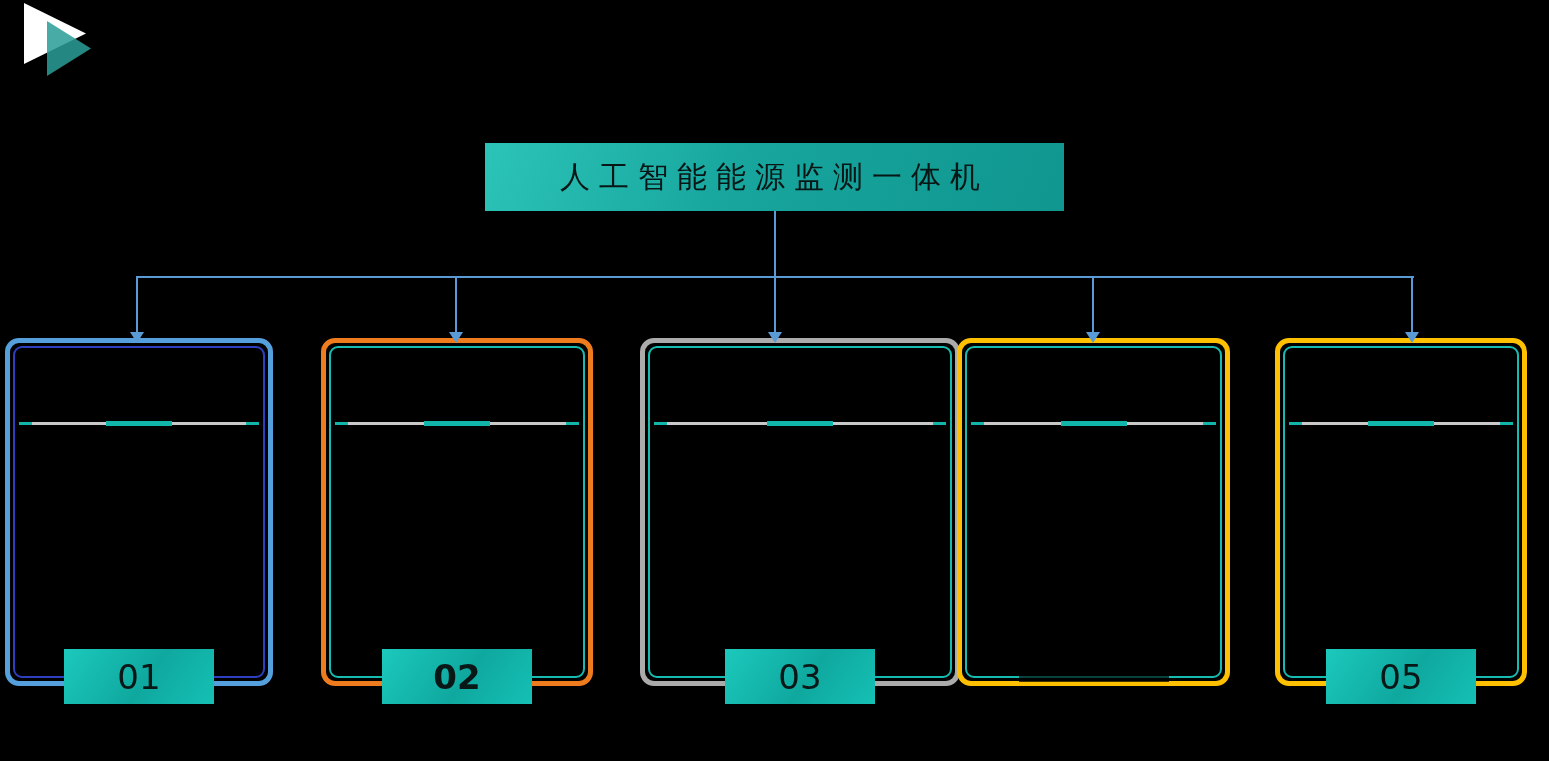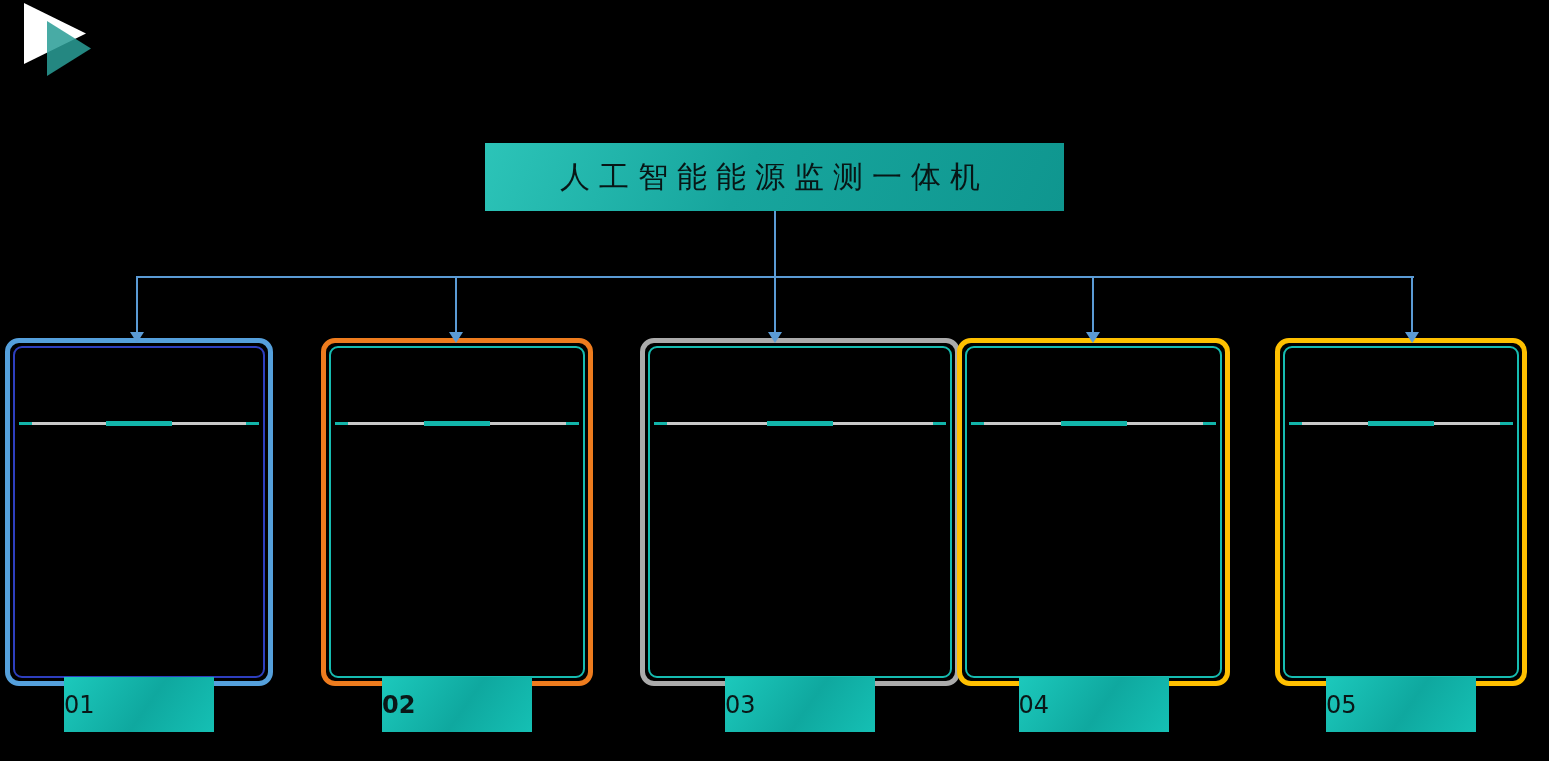--- a/index.html
+++ b/index.html
@@ -52,22 +52,22 @@
   .divider{position:absolute;left:9px;right:9px;top:78px;height:5px;}
   .divider .gray{position:absolute;left:0;right:0;top:1px;height:3px;background:#c9c9c9;}
   .divider .cap{position:absolute;top:1px;width:13px;height:3px;background:var(--teal);}
   .divider .cap.l{left:0;} .divider .cap.r{right:0;}
   .divider .mid{position:absolute;left:50%;margin-left:-33px;top:0;width:66px;height:5px;background:var(--teal);}
   
   .tab{position:absolute;top:306px;left:50%;margin-left:-75px;width:150px;z-index:8;}
   .tab-main{
     height:55px;border-bottom:3px solid #000;
     background:linear-gradient(125deg,#1cc9bc 0%,#0fa89f 55%,#15c0b4 100%);
-    display:flex;align-items:center;
-    font-size:24px;color:#0a1717;margin-top:28px;
+    display:flex;align-items:center;justify-content:center;
+    font-size:34px;color:#0a1717;
   }
   .tab-reflection{position:relative;height:33px;overflow:hidden;}
   .tab-reflection .shade{
     position:absolute;inset:0;
     background:linear-gradient(to bottom,rgba(0,0,0,0.12),rgba(0,0,0,0.75));
   }
 </style>
 </head>
 <body>
 
@@ -155,23 +155,20 @@
 
   <div class="card" style="left: 957px; width: 273px; --bc: #ffc000; --ic: #16bcb1;">
     <div class="innerline"></div>
     <div class="divider">
       <div class="gray"></div>
         <div class="cap l"></div>
         <div class="cap r"></div>
         <div class="mid"></div>
     </div>
     <div class="tab">
-      <div class="tab-main">
-          <span>04</span>
-        </div>
       <div class="tab-reflection">
           <div class="shade"></div>
         </div>
     </div>
   </div>
 
   <div class="card" style="left: 1275px; width: 252px; --bc: #ffc000; --ic: #16bcb1;">
     <div class="innerline"></div>
     <div class="divider">
       <div class="gray"></div>

